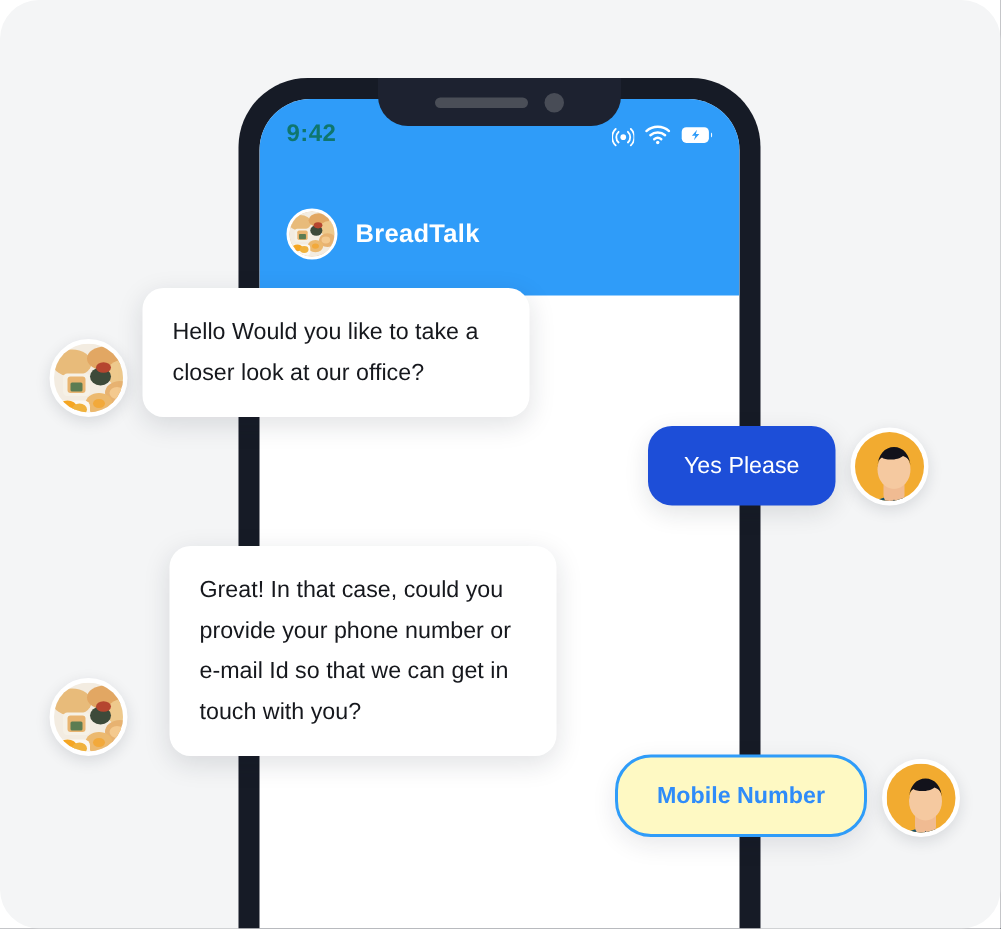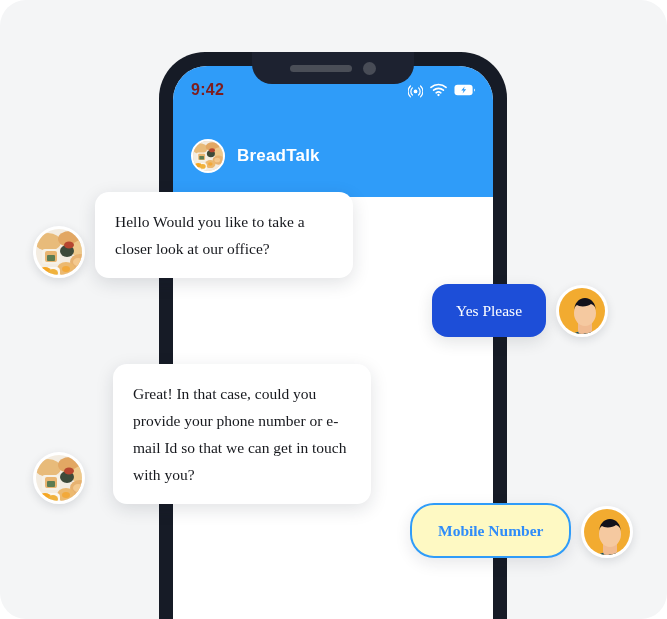--- a/index.html
+++ b/index.html
@@ -94,21 +94,21 @@
     top: 0;
     width: 320px;
     height: 44px;
     z-index: 5;
     display: flex;
     align-items: center;
     justify-content: space-between;
     padding: 4px 18px 0 18px;
   }
   .status-time {
-    color: #7f1d1d;
+    color: #0f766e;
     font-size: 16px;
     font-weight: bold;
     letter-spacing: 0.3px;
   }
   .status-icons {
     display: flex;
     align-items: center;
     gap: 7px;
   }
   .status-icons svg { display: block; }
@@ -144,21 +144,20 @@
 
   
   .messages {
     position: absolute;
     left: 0;
     top: 0;
     width: 667px;
     height: 619px;
     z-index: 4;
     pointer-events: none;
-    font-family: Liberation Serif, serif;
   }
   .messages > * { pointer-events: auto; }
 
   .msg-row {
     position: absolute;
     display: flex;
     align-items: flex-end;
     gap: 10px;
   }
   .msg-row.incoming { left: 33px; }

